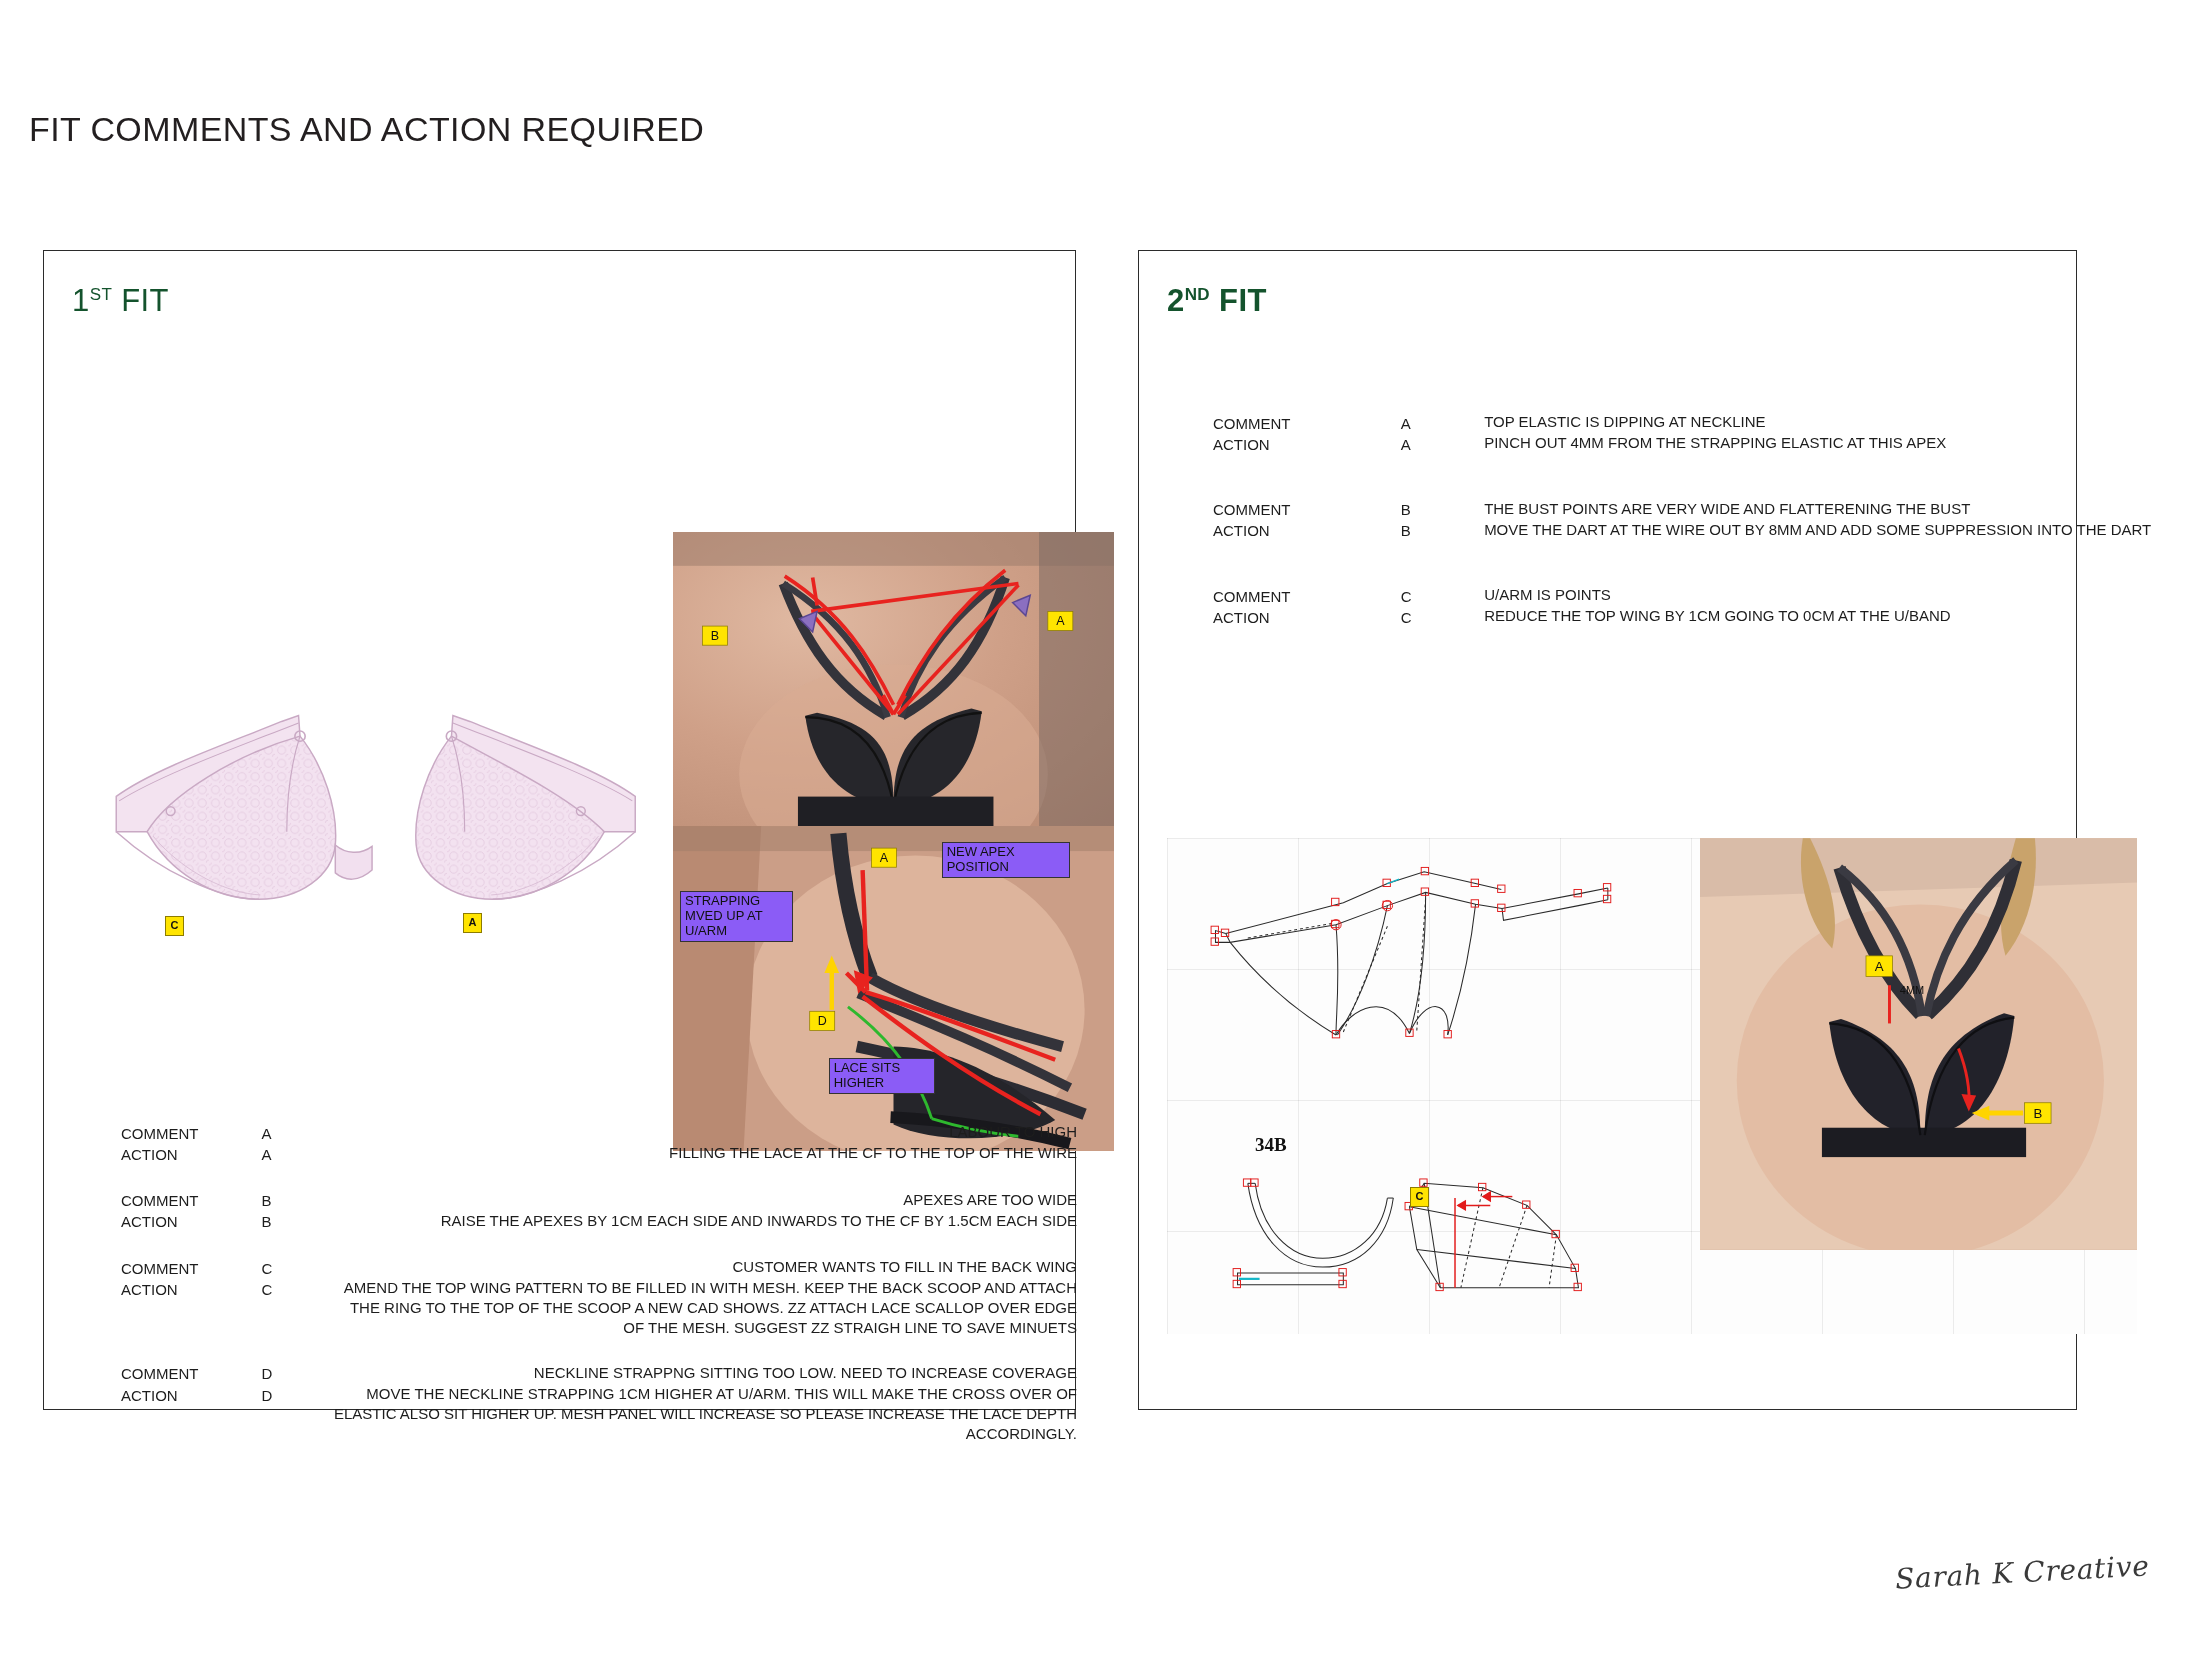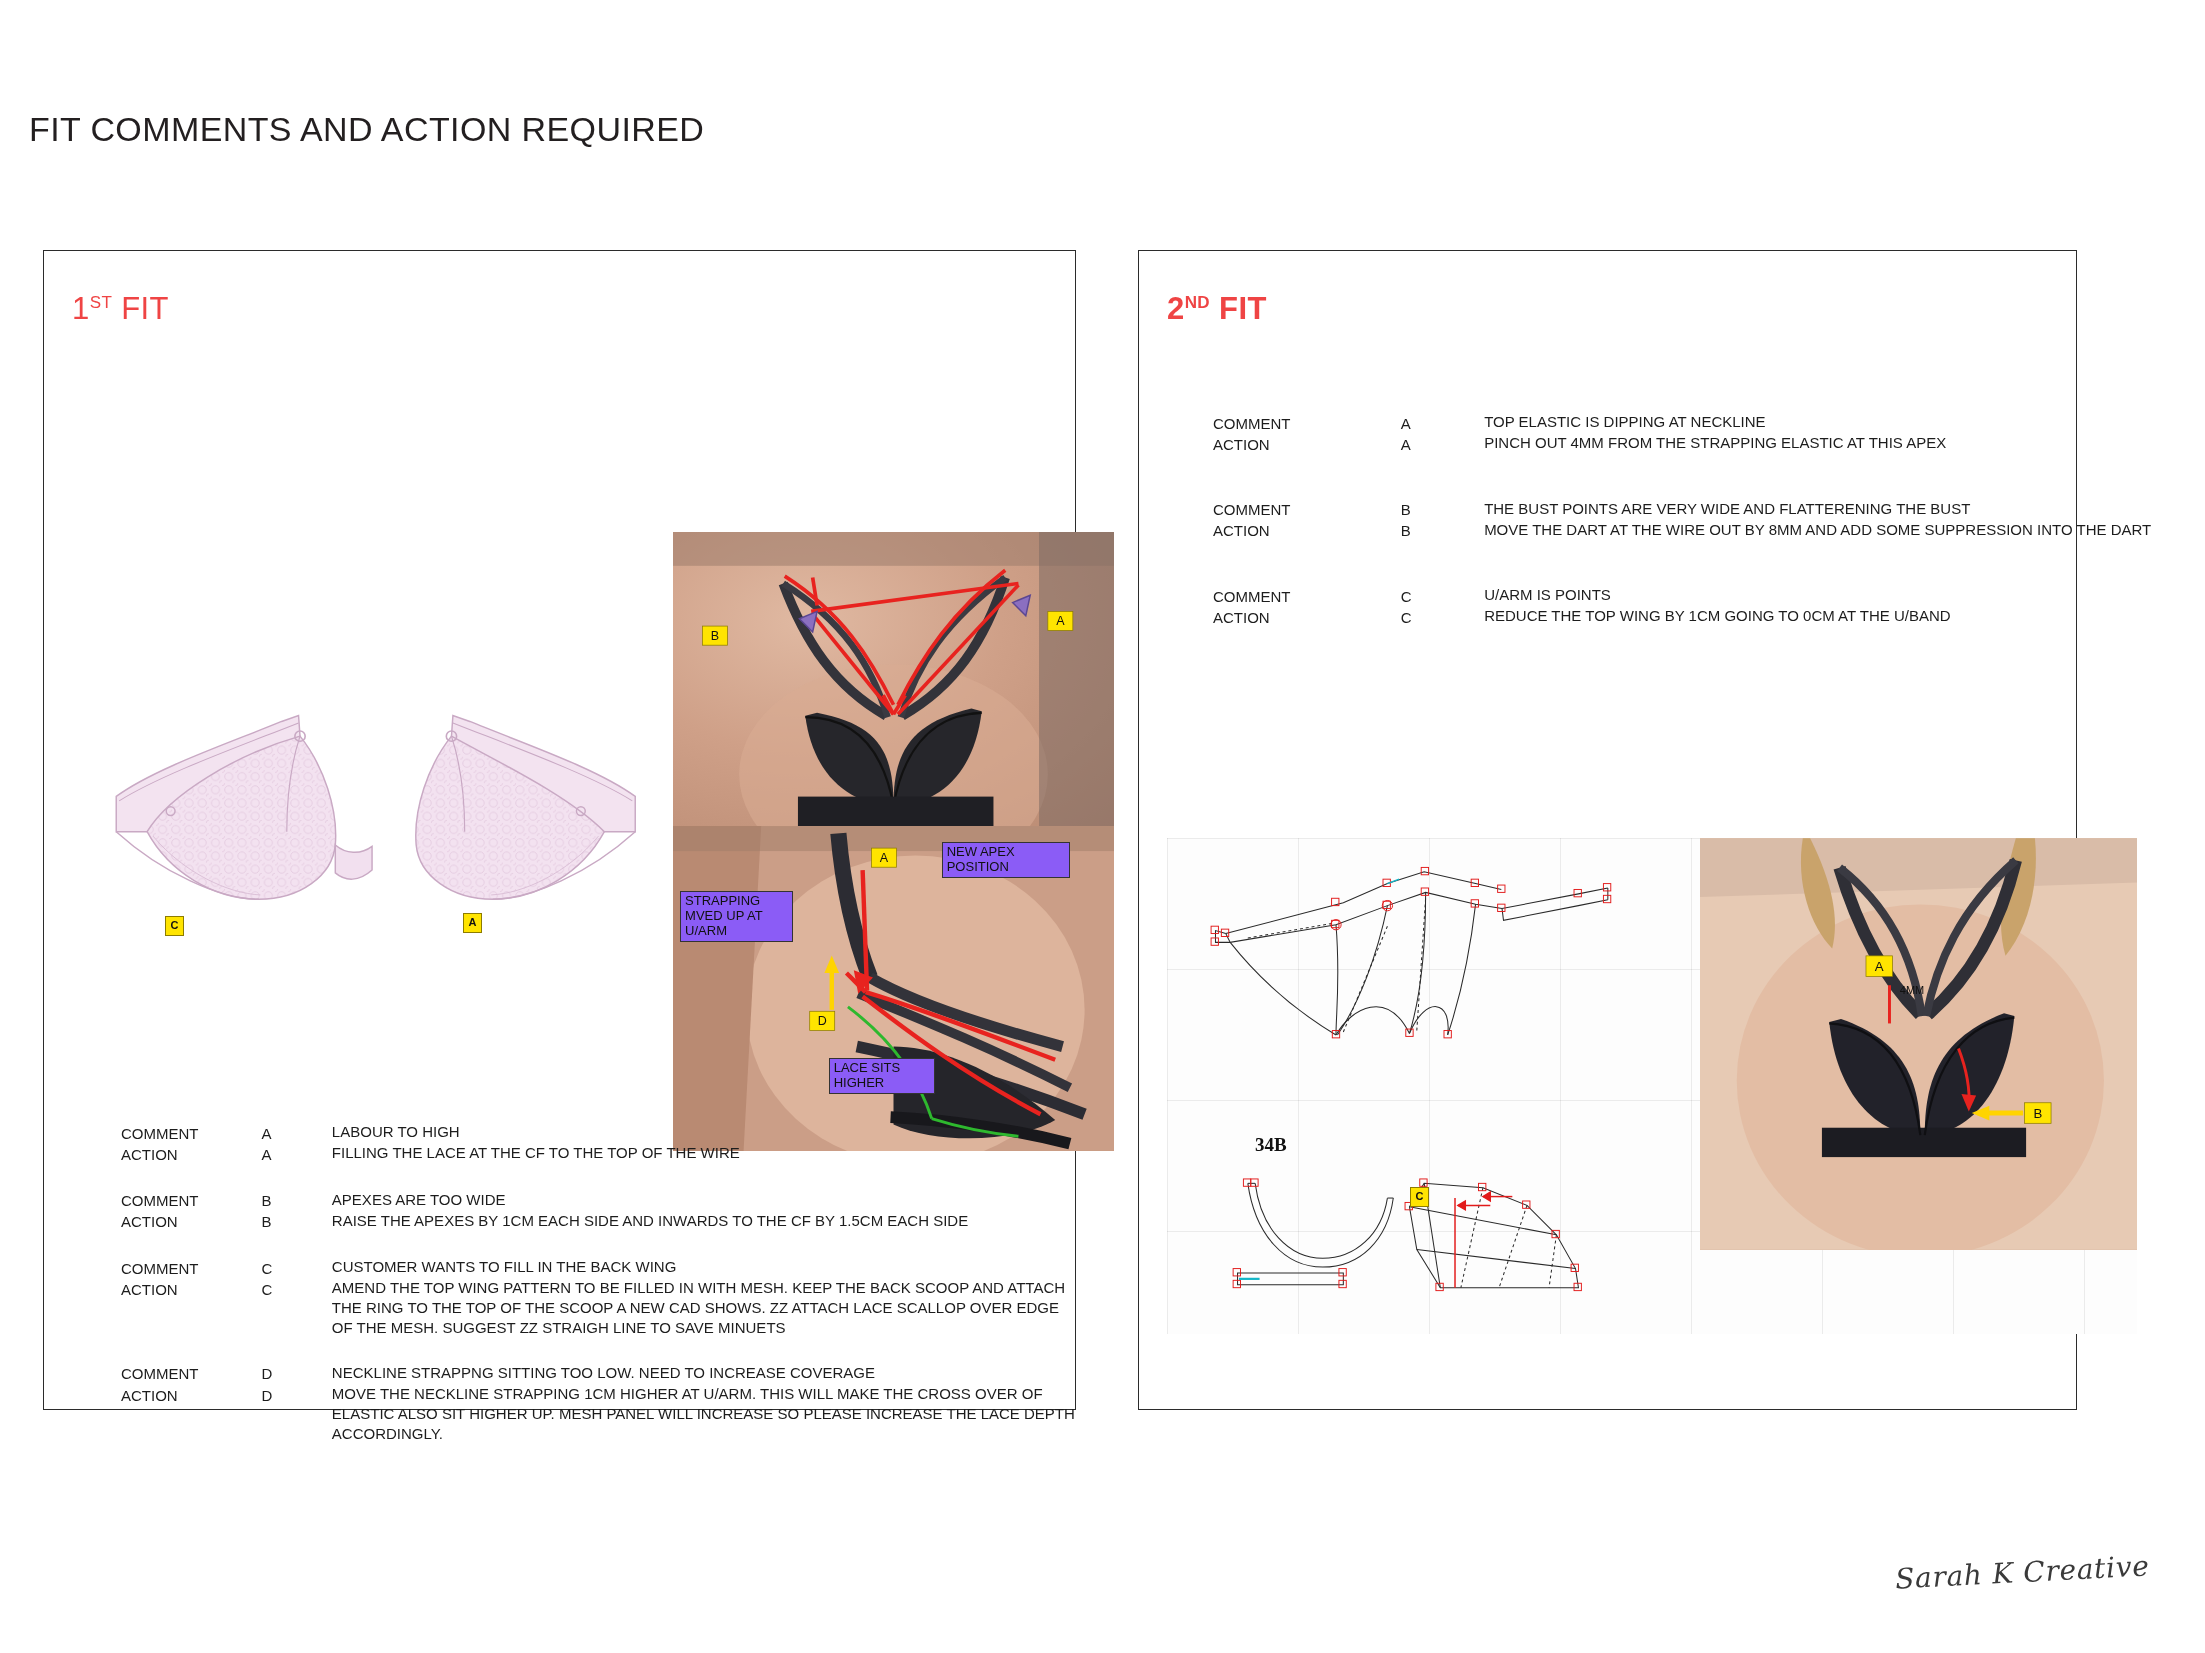--- a/index.html
+++ b/index.html
@@ -43,23 +43,23 @@
   #panel-second {
     left: 1138px;
     top: 250px;
     width: 939px;
     height: 1160px;
     font-weight: bold;
   }
   .panel-title {
     position: absolute;
     left: 28px;
-    top: 40px;
+    top: 32px;
     font-size: 31px;
-    color: #ef4444;
+    color: #14532d;
     letter-spacing: 0.4px;
   }
   .panel-title sup {
     font-size: 0.55em;
     vertical-align: super;
   }
 
   
   .ca-table {
     position: absolute;
@@ -75,21 +75,21 @@
   .ca-table td.lbl { width: 140px; padding-top: 1.5px; }
   .ca-table td.ltr { width: 70px; padding-top: 1.5px; }
   .ca-table td.txt { }
   .ca-table tr.gap td { height: 25px; }
 
   #fit1-table {
     left: 77px;
     top: 871px;
     width: 956px;
   }
-  #fit1-table td.txt { width: 742px; }
+  #fit1-table td.txt { width: 742px; text-align: right; }
 
   #fit2-table {
     left: 1213px;
     top: 412px;
     width: 941px;
   }
   #fit2-table td.lbl { width: 195px; }
   #fit2-table td.ltr { width: 88px; }
   #fit2-table td.txt { width: 706px; }
   #fit2-table tr.gap td { height: 44px; }

